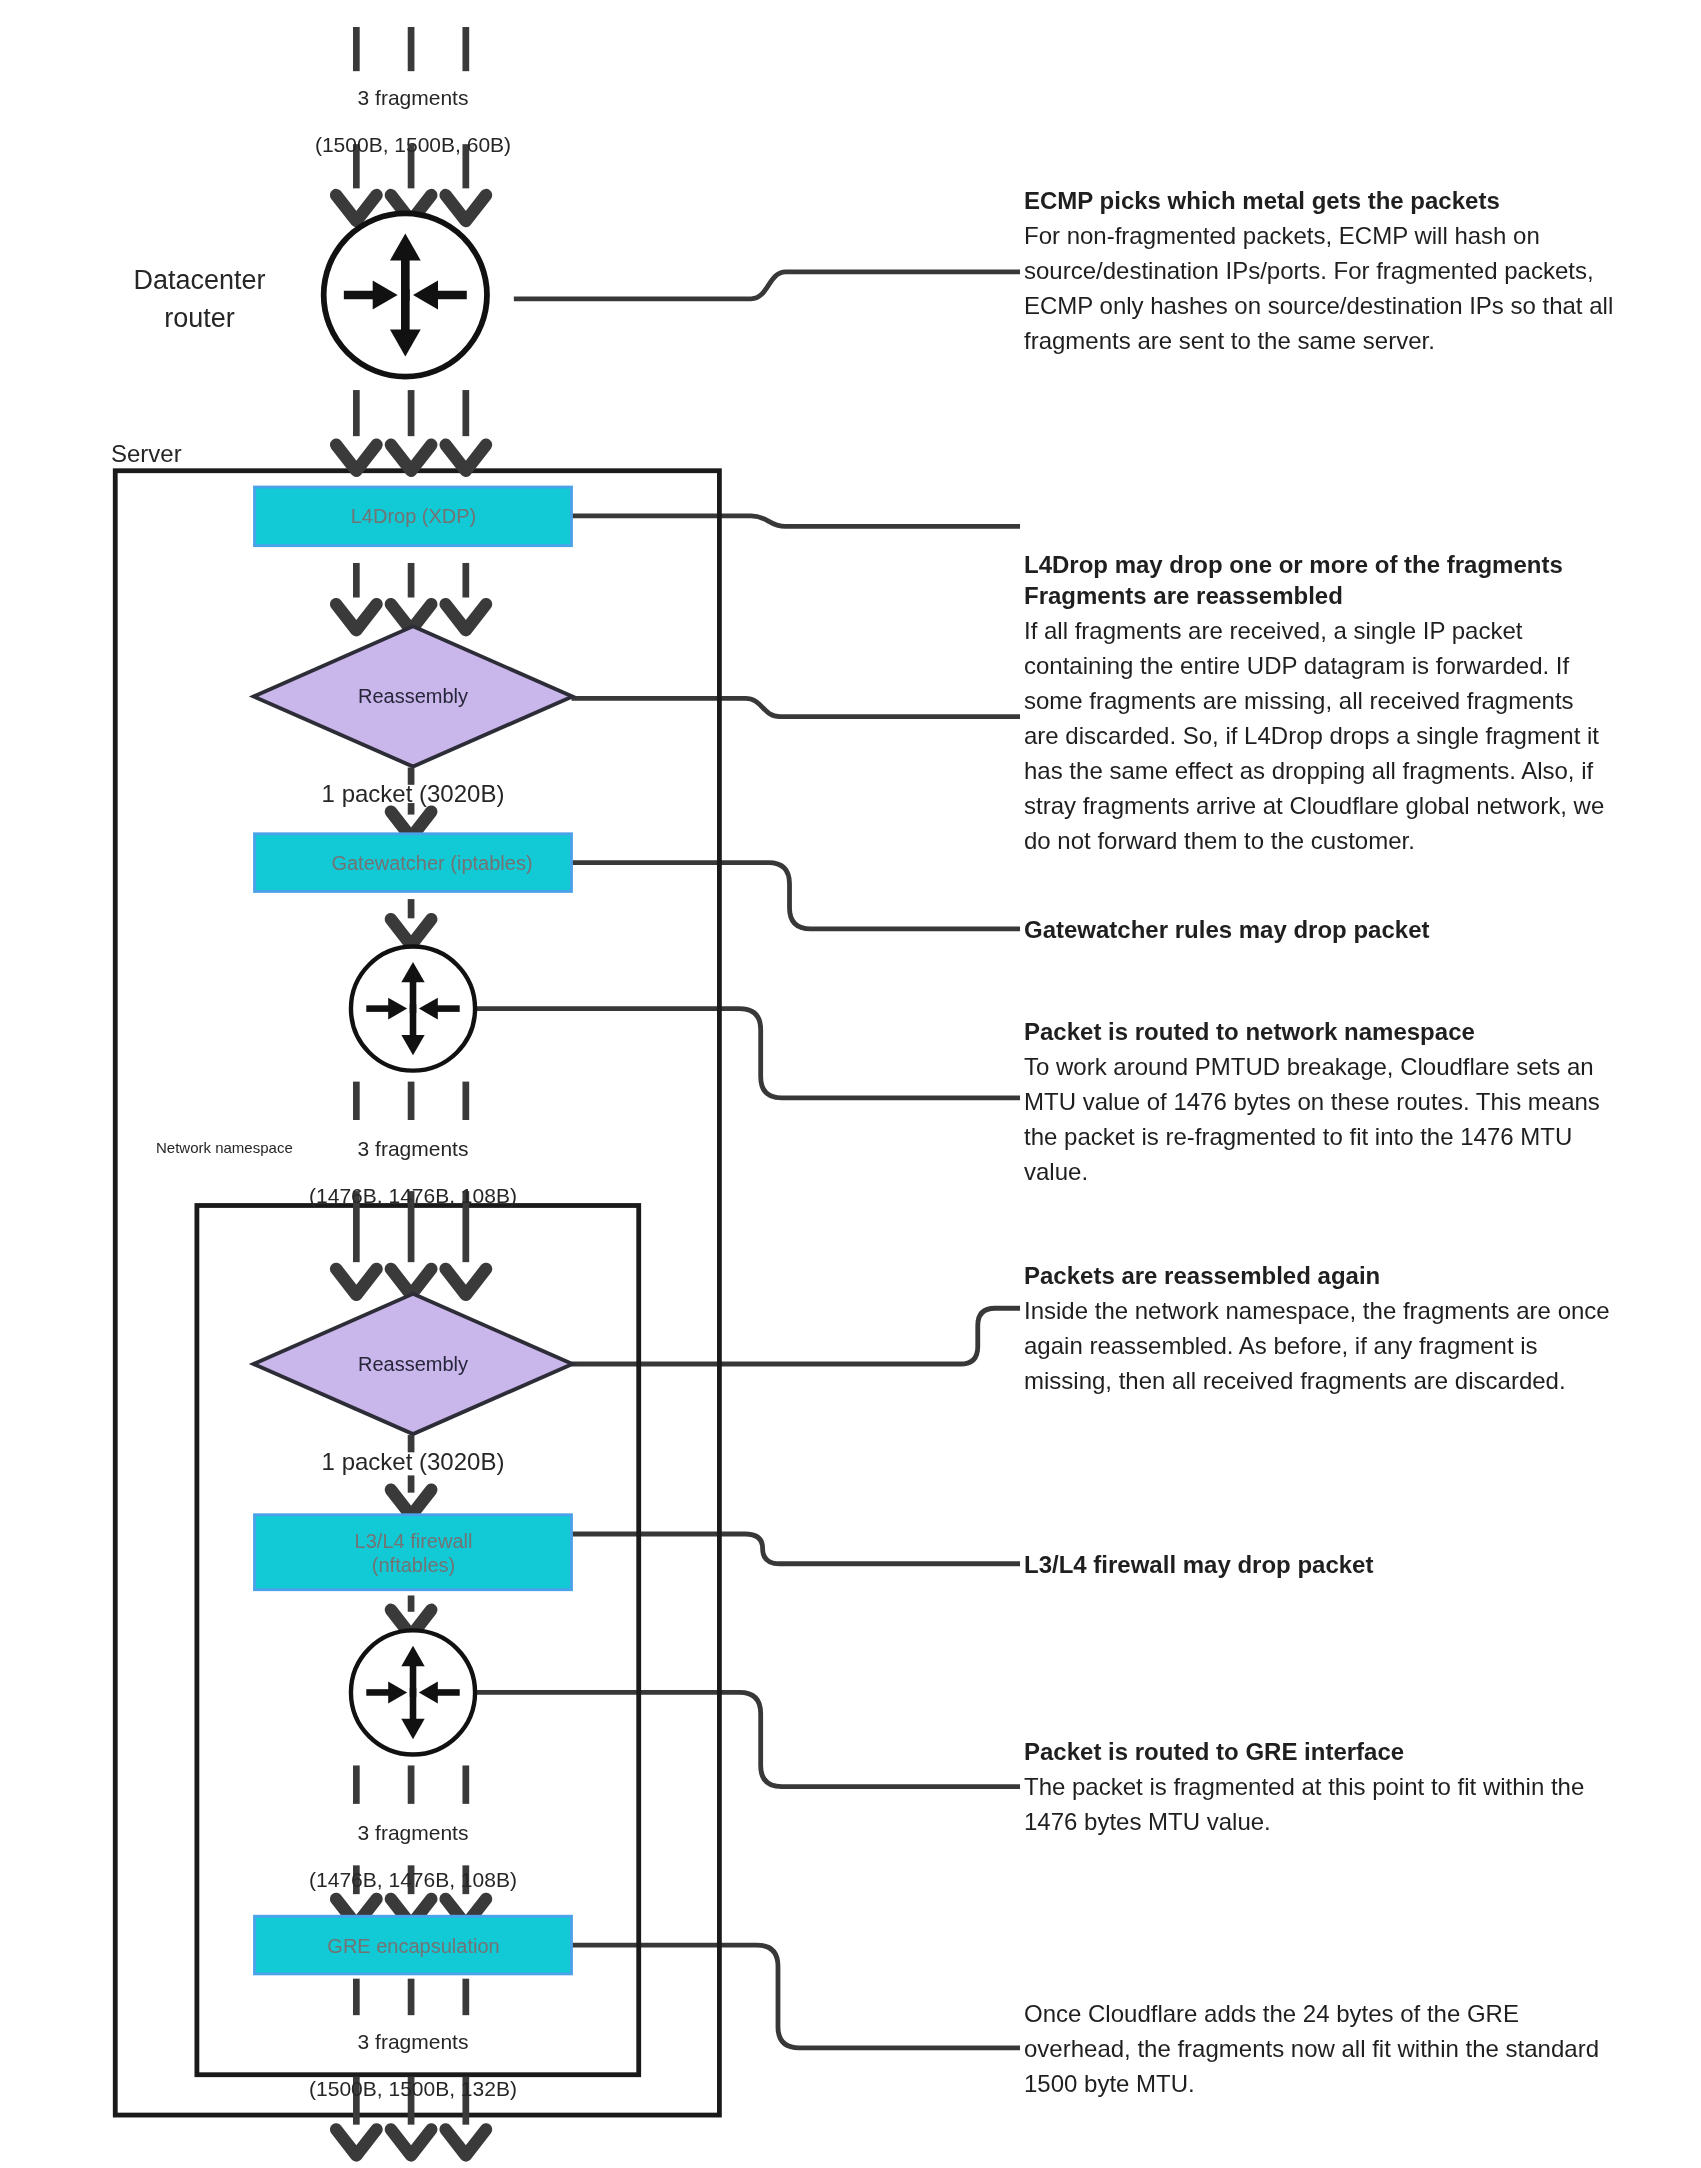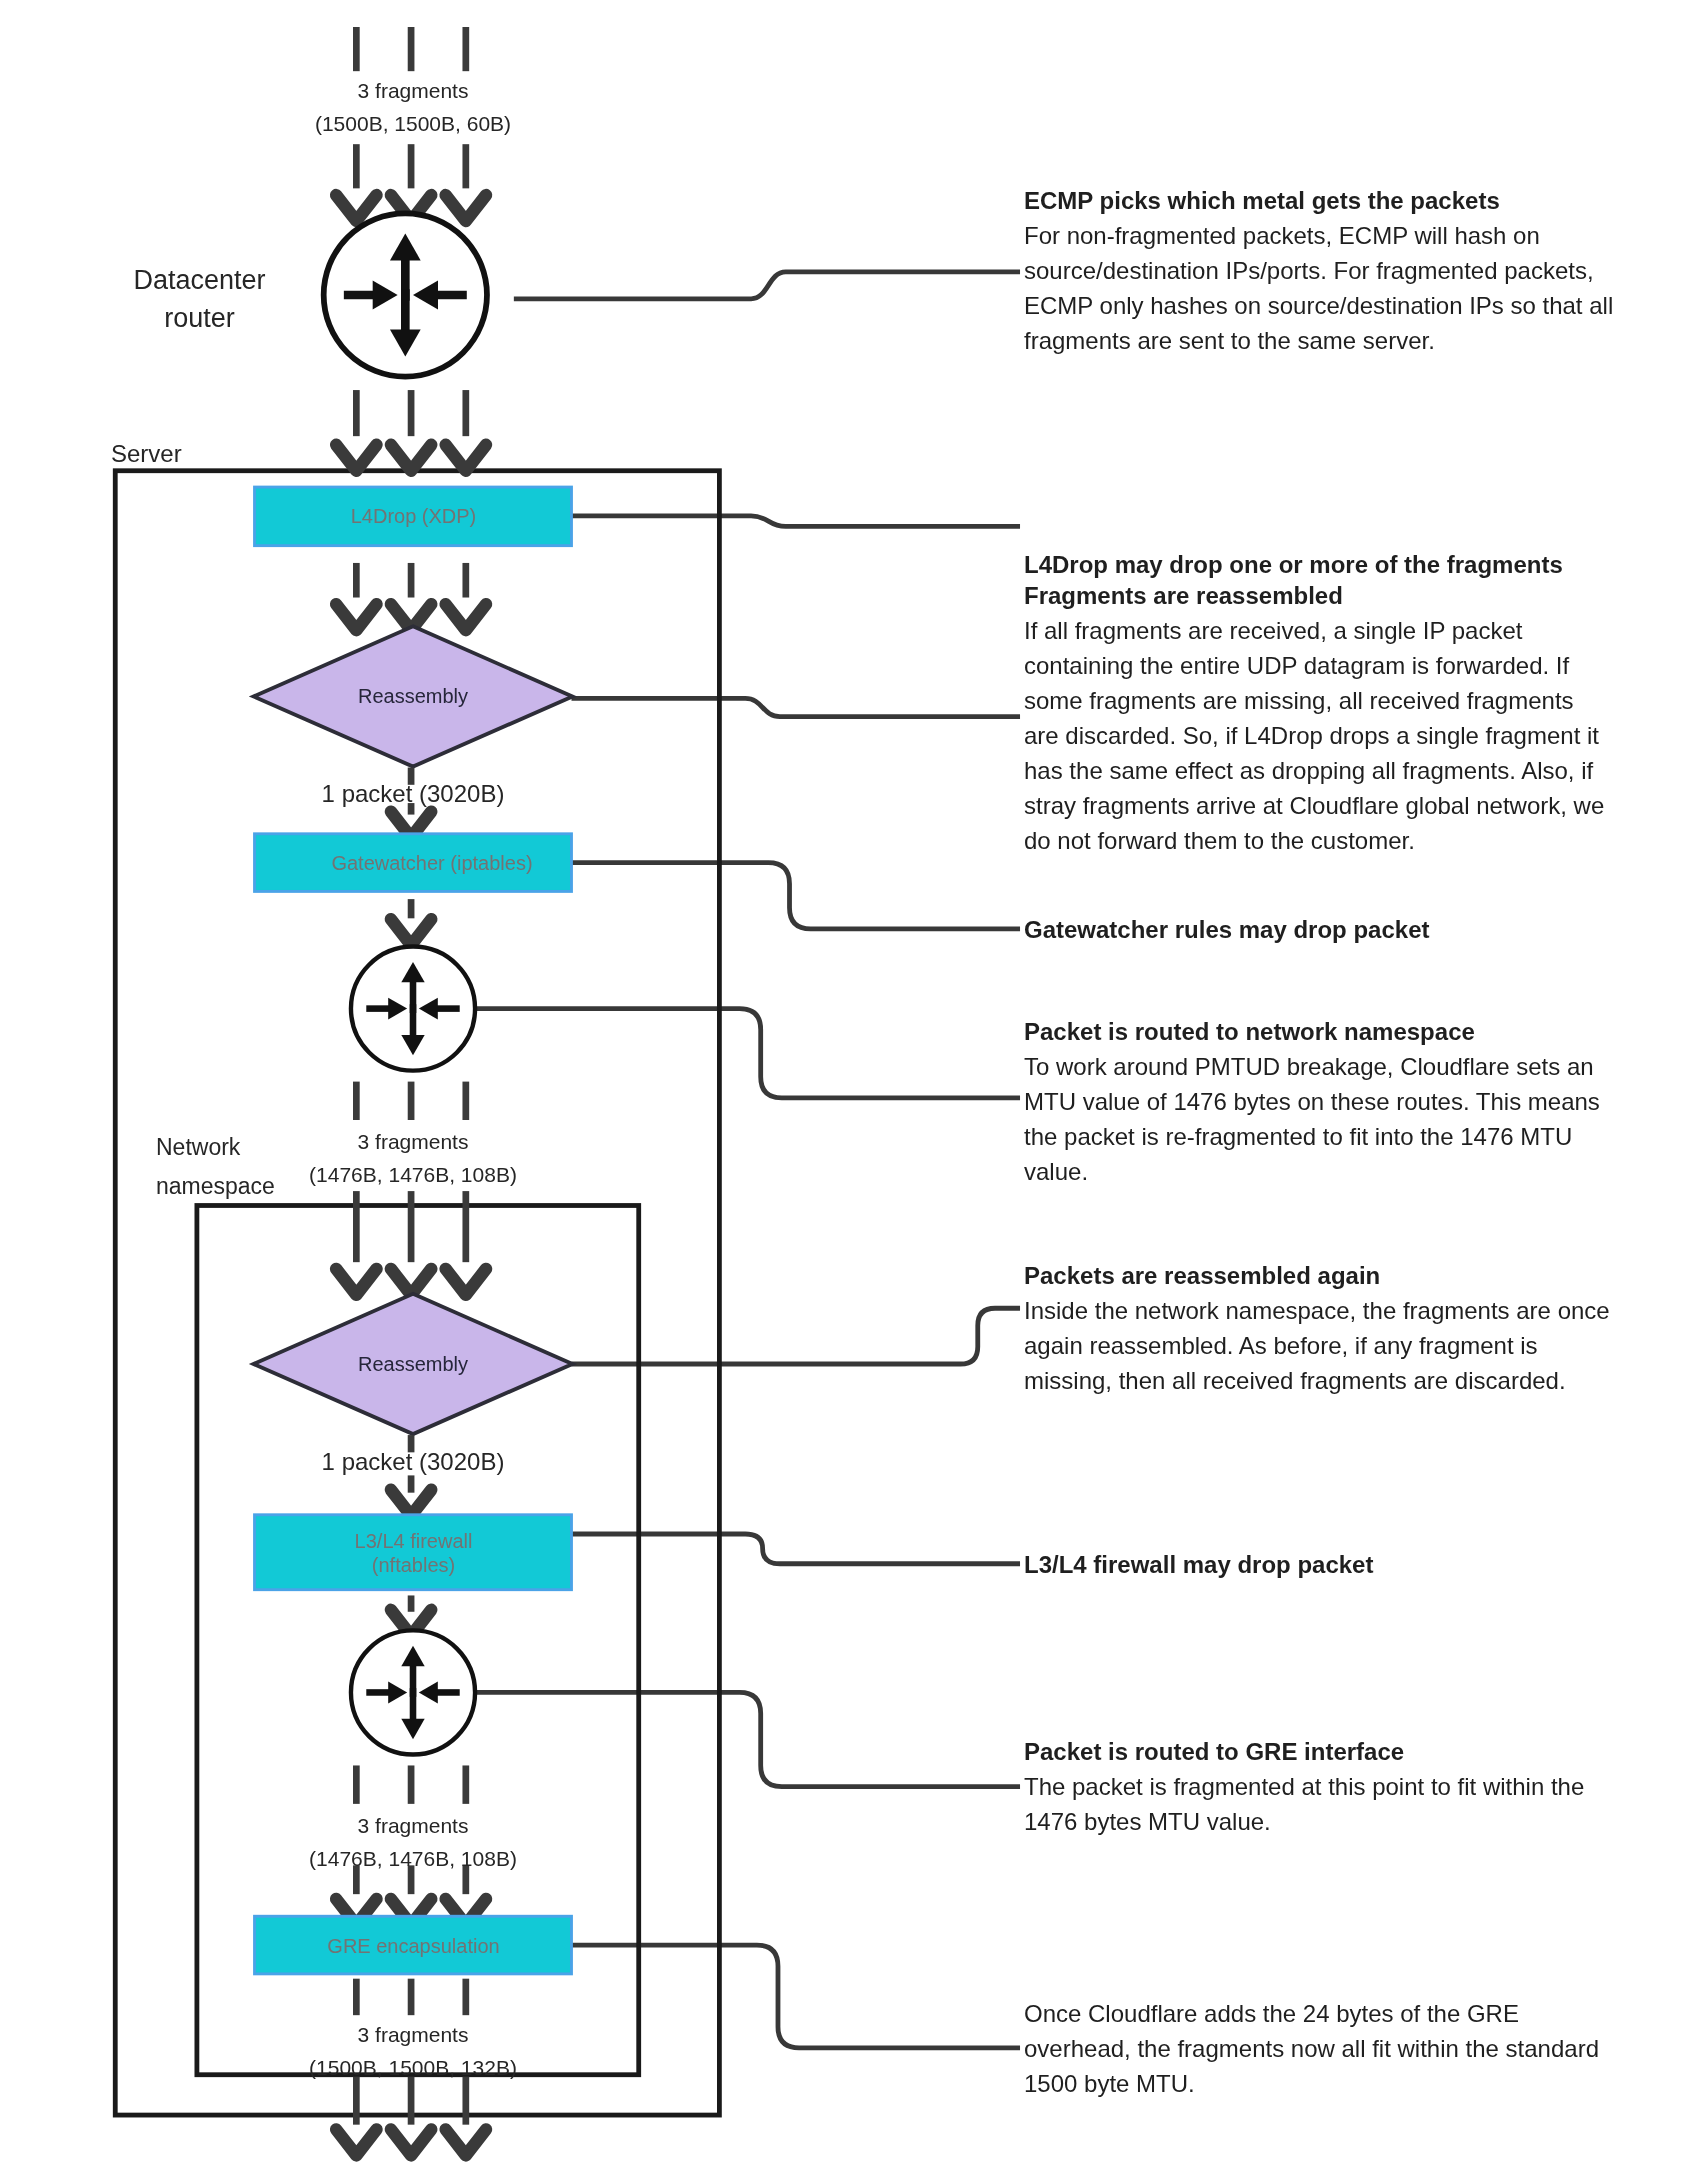--- a/index.html
+++ b/index.html
@@ -12,21 +12,21 @@
   svg{position:absolute;left:0;top:0;}
   .frame{fill:none;stroke:var(--frame);stroke-width:5;}
   .nbox{fill:var(--cyan);stroke:var(--cyan-border);stroke-width:3;}
   .diamond{fill:var(--purple);stroke:var(--purple-border);stroke-width:4;}
   .conn{fill:none;stroke:#383838;stroke-width:5;}
   .shaft{stroke:var(--ink);stroke-width:7;}
   .fdash{stroke:var(--ink);stroke-width:7;}
   .lbl{position:absolute;color:var(--text);}
   .center{text-align:center;}
   .flexc{display:flex;align-items:center;justify-content:center;text-align:center;}
-  .small-note{font-size:21px;line-height:33px;}
+  .small-note{font-size:21px;line-height:47px;}
   .pkt{font-size:24px;}
   .node-label{font-size:20px;color:#737373;}
   .side-label{font-size:24px;}
   .ann{position:absolute;left:1024px;width:672px;font-size:24px;line-height:35px;color:#1f1f1f;}
   .ann-title{font-weight:bold;margin:0;}
   .ann-body{margin:0;white-space:pre-line;}
 </style>
 </head>
 <body>
 
@@ -190,21 +190,21 @@
 
   <div class="lbl node-label flexc" style="left:317px;top:682px;width:192px;height:29px;font-size:20px;color:#26263a;">Reassembly</div>
 
   <div class="lbl pkt center" style="left:269px;top:780px;width:288px;">1 packet (3020B)</div>
 
   <div class="lbl node-label flexc" style="left:261px;top:834px;width:342px;height:58px;">Gatewatcher (iptables)</div>
 
   <div class="lbl small-note center" style="left:221px;top:1125px;width:384px;white-space:pre-line;">3 fragments
 (1476B, 1476B, 108B)</div>
 
-  <div class="lbl" style="left:156px;top:1128px;width:144px;font-size:23px;line-height:39px;">Network namespace</div>
+  <div class="lbl" style="left:156px;top:1128px;width:144px;font-size:15px;line-height:39px;">Network namespace</div>
 
   <div class="lbl node-label flexc" style="left:317px;top:1350px;width:192px;height:29px;font-size:20px;color:#26263a;">Reassembly</div>
 
   <div class="lbl pkt center" style="left:269px;top:1448px;width:288px;">1 packet (3020B)</div>
 
   <div class="lbl node-label flexc" style="left:255px;top:1515px;width:317px;height:75px;white-space:pre-line;line-height:24px;">L3/L4 firewall
 (nftables)</div>
 
   <div class="lbl small-note center" style="left:221px;top:1809px;width:384px;white-space:pre-line;">3 fragments
 (1476B, 1476B, 108B)</div>

